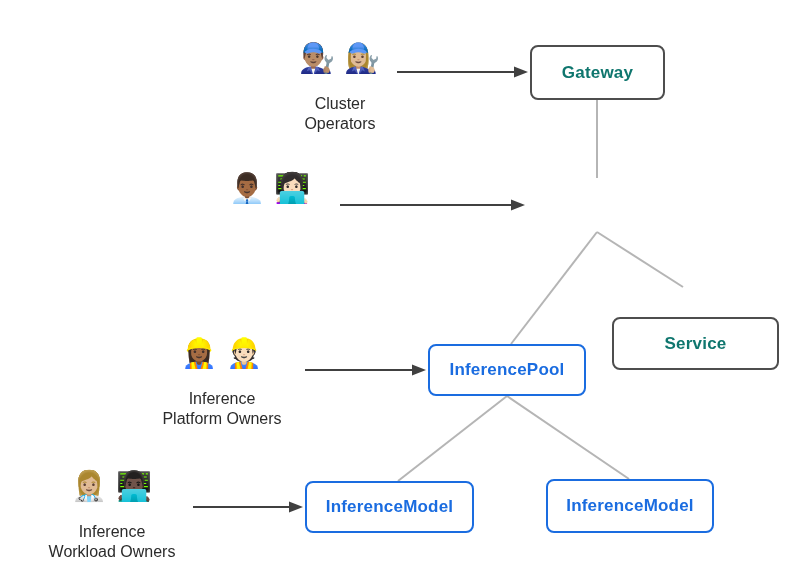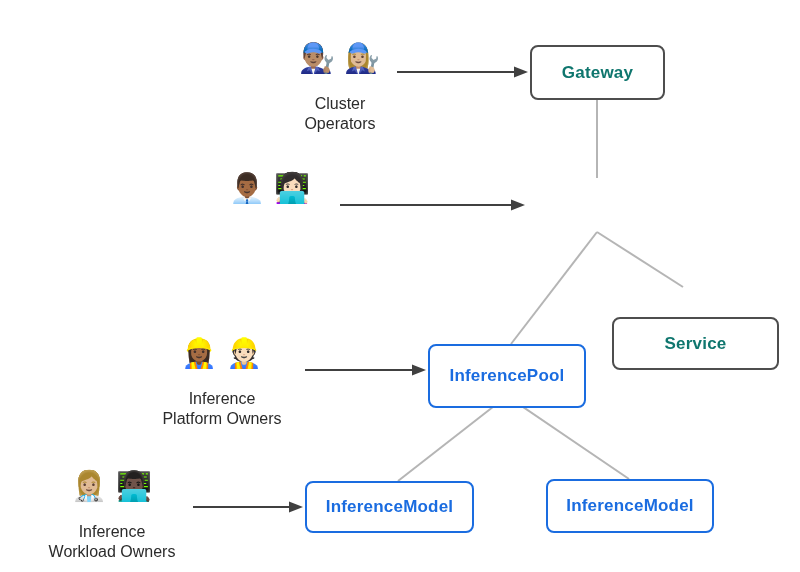--- a/index.html
+++ b/index.html
@@ -38,21 +38,21 @@
     border: 2px solid var(--gray-border, #4d4d4d);
     color: #0f766e;
   }
   .node.blue {
     border: 2px solid var(--blue, #1a6ce0);
     color: var(--blue, #1a6ce0);
   }
   #node-gateway          { left: 530px; top: 45px;  width: 135px; height: 55px; }
   #node-httproute        { left: 527px; top: 178px; width: 140px; height: 54px; }
   #node-service          { left: 612px; top: 287px; width: 167px; height: 53px; margin-top: 30px; }
-  #node-inference-pool   { left: 428px; top: 344px; width: 158px; height: 64px; }
+  #node-inference-pool   { left: 428px; top: 344px; width: 158px; height: 52px; }
   #node-inference-model-1{ left: 305px; top: 481px; width: 169px; height: 52px; }
   #node-inference-model-2{ left: 546px; top: 479px; width: 168px; height: 54px; }
 
   .actor {
     position: absolute;
     text-align: center;
   }
   .actor .emojis {
     font-size: 29px;
     line-height: 36px;

